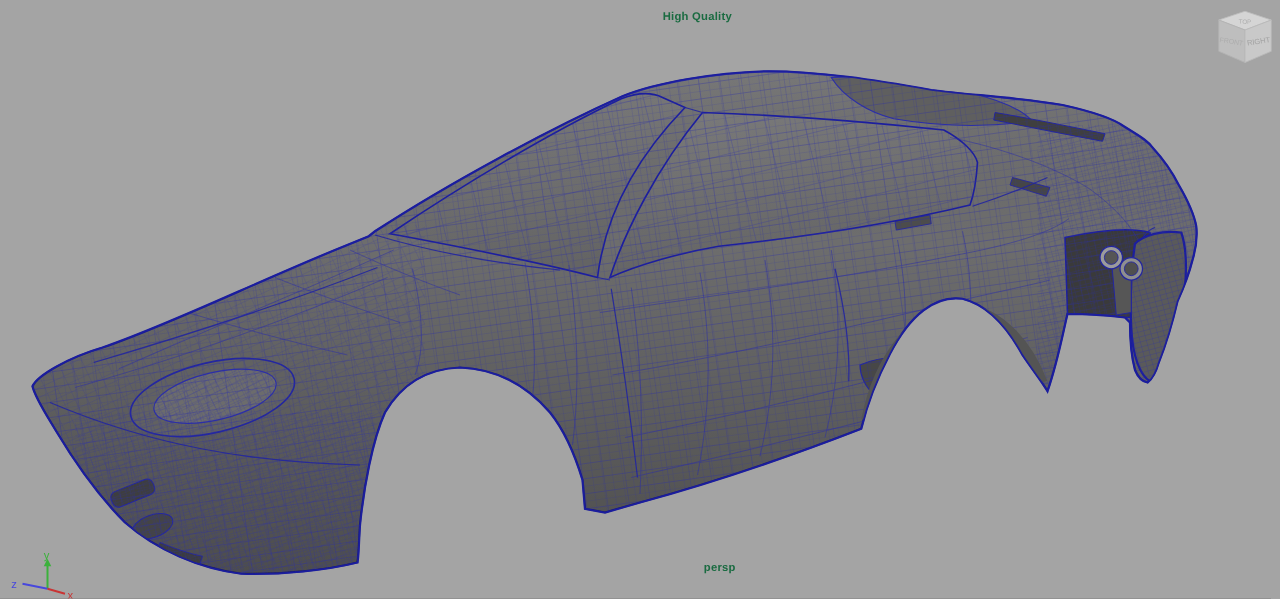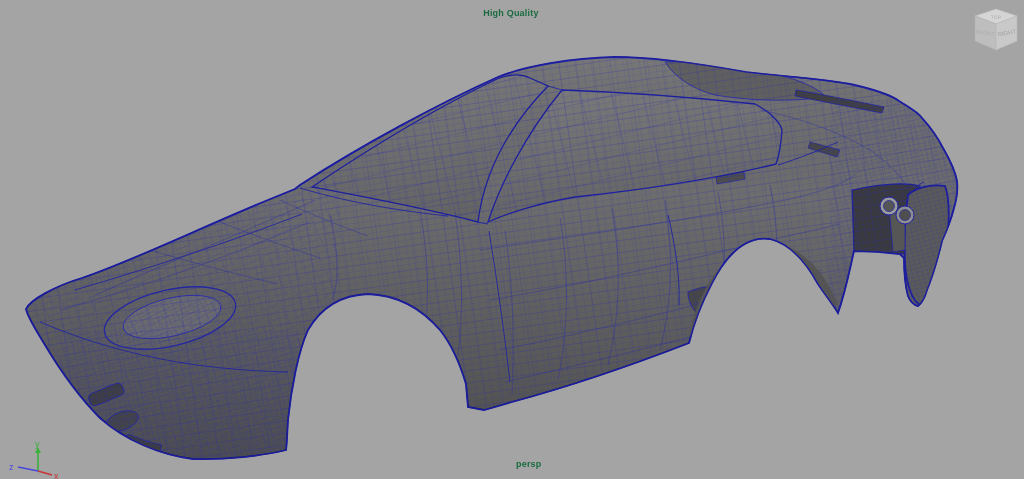--- a/index.html
+++ b/index.html
@@ -12,23 +12,24 @@
     user-select:none;
   }
   .viewport svg{position:absolute;left:0;top:0;}
   .hud-label{
     position:absolute;
     color:#1a6b41;
     font-size:9px;
     font-weight:bold;
     letter-spacing:0.2px;
     white-space:nowrap;
+    margin-left:47px;
   }
   .hud-top{top:8px;left:50%;transform:translateX(-52%);}
-  .hud-bottom{bottom:10px;left:50%;transform:translateX(-52%);padding-left:36px;}
+  .hud-bottom{bottom:20px;left:50%;transform:translateX(-52%);padding-left:36px;}
 </style>
 </head>
 <body>
 
 <div class="viewport">
 
   <svg width="1024" height="479" viewBox="0 0 1024 479">
     <defs>
 
       <pattern id="gFine" width="8" height="6" patternUnits="userSpaceOnUse" patternTransform="rotate(-8)">

